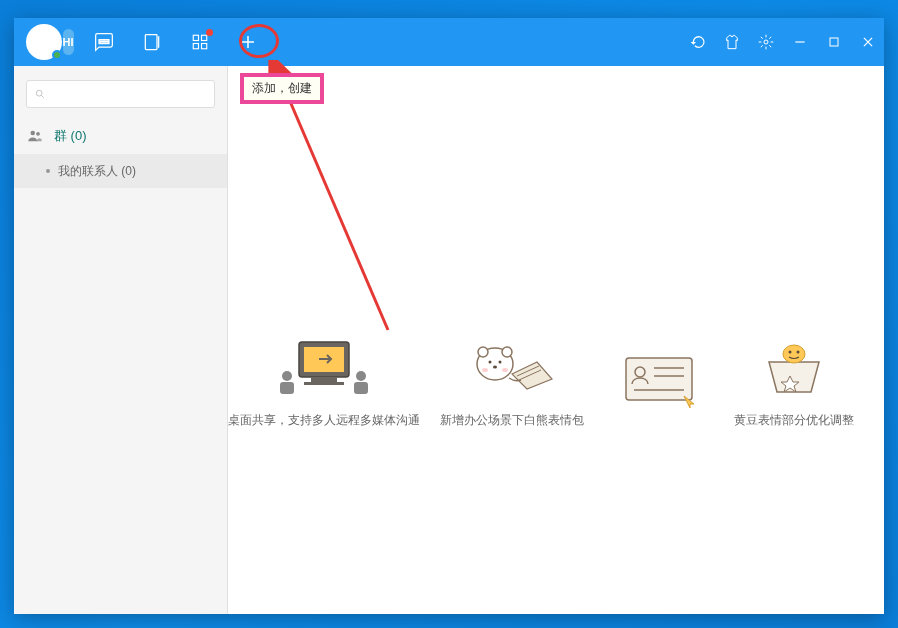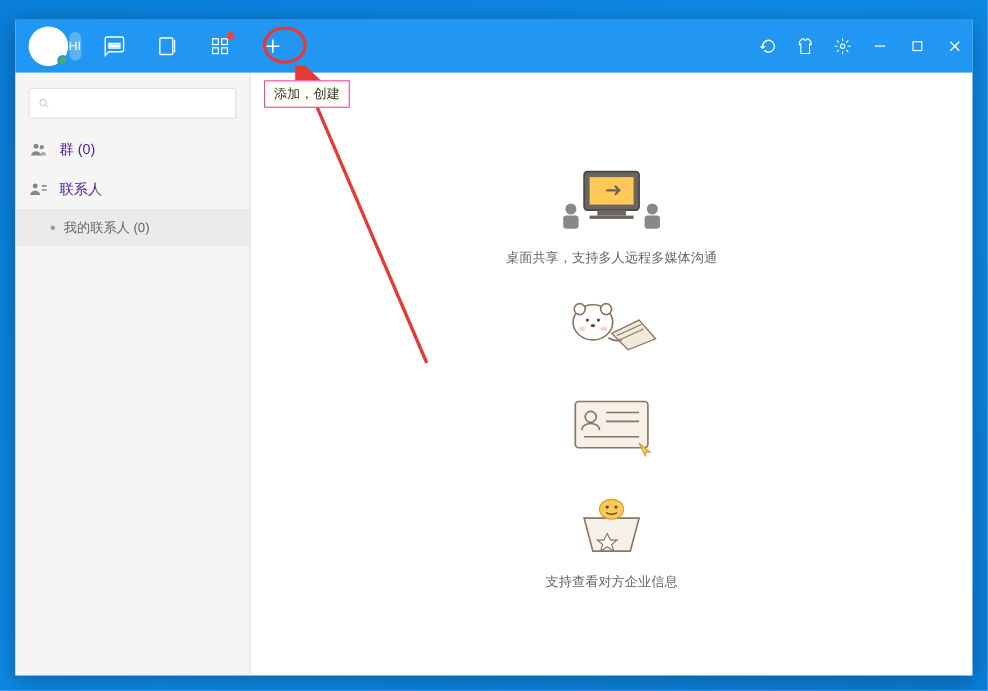--- a/index.html
+++ b/index.html
@@ -43,21 +43,21 @@
     }
     .logo-inner {
       width: 26px;
       height: 26px;
       background: #5bb3f0;
       border-radius: 6px;
       display: flex;
       align-items: center;
       justify-content: center;
       color: #fff;
-      font-weight: normal;
+      font-weight: bold;
       font-size: 11px;
       margin-left: 48px;
     }
     .logo-dot {
       position: absolute;
       bottom: 0;
       right: 0;
       width: 10px;
       height: 10px;
       background: #4caf50;
@@ -98,21 +98,21 @@
       border: 3px solid #e53935;
       border-radius: 50%;
       pointer-events: none;
       z-index: 100;
     }
     .tooltip {
       position: absolute;
       top: 55px;
       left: 226px;
       background: #fffef5;
-      border: 1px solid #ec4899;
+      border: 4px solid #ec4899;
       padding: 3px 8px;
       font-size: 12px;
       color: #333;
       z-index: 101;
       white-space: nowrap;
     }
     .arrow-svg {
       position: absolute;
       top: 42px;
       left: 254px;
@@ -166,21 +166,21 @@
       margin-left: 6px;
       background: transparent;
     }
     .sidebar-item {
       height: 36px;
       display: flex;
       align-items: center;
       padding: 0 12px;
       cursor: pointer;
       font-size: 13px;
-      color: #4c1d95;
+      color: #0f766e;
       gap: 10px;
     }
     .sidebar-item svg { fill: #888; flex-shrink: 0; }
     .sidebar-subitem {
       height: 34px;
       display: flex;
       align-items: center;
       padding: 0 12px 0 32px;
       font-size: 12px;
       color: #666;
@@ -191,21 +191,21 @@
     .bullet {
       width: 4px;
       height: 4px;
       background: #999;
       border-radius: 50%;
     }
     .main-panel {
       flex: 1;
       background: #fff;
       display: flex;
-      flex-direction: column;
+      flex-direction: row;
       align-items: center;
       padding-top: 82px;
       gap: 20px;
       overflow: hidden;
     }
     .feature {
       display: flex;
       flex-direction: column;
       align-items: center;
       gap: 8px;
@@ -305,29 +305,20 @@
         <input class="search-input" type="text" style="">
       </div>
       <div class="sidebar-item">
         <svg width="18" height="18" viewBox="0 0 24 24">
             <circle cx="9" cy="8" r="3"></circle>
             <circle cx="16" cy="9" r="2.5"></circle>
             <path d="M3 19c0-3 3-5 6-5s6 2 6 5"></path>
             <path d="M14 19c0-2 2-4 4-4s3 1 3 4" opacity="0.7"></path>
           </svg>
         <span>群 (0)</span>
-      </div>
-      <div class="sidebar-item">
-        <svg width="18" height="18" viewBox="0 0 24 24">
-            <circle cx="8" cy="8" r="3"></circle>
-            <path d="M2 19c0-3 3-5 6-5s6 2 6 5"></path>
-            <line x1="16" y1="8" x2="22" y2="8" stroke="#888" stroke-width="2"></line>
-            <line x1="16" y1="13" x2="22" y2="13" stroke="#888" stroke-width="2"></line>
-          </svg>
-        <span>联系人</span>
       </div>
       <div class="sidebar-subitem">
         <div class="bullet"></div>
         <span>我的联系人 (0)</span>
       </div>
     </div>
 
     <div class="main-panel">
       <div class="feature">
         <div class="feature-img">
@@ -356,20 +347,21 @@
             <circle cx="43" cy="28" r="1.5" fill="#5a4a3a"></circle>
             <ellipse cx="38" cy="33" rx="2" ry="1.5" fill="#5a4a3a"></ellipse>
             <ellipse cx="28" cy="36" rx="3" ry="2" fill="#ffb0b0" opacity="0.6"></ellipse>
             <ellipse cx="48" cy="36" rx="3" ry="2" fill="#ffb0b0" opacity="0.6"></ellipse>
             <path d="M55 40 L80 28 L95 45 L70 55 Z" fill="#f0e8d8" stroke="#8a7560" stroke-width="1.2"></path>
             <line x1="60" y1="42" x2="82" y2="32" stroke="#8a7560" stroke-width="1"></line>
             <line x1="62" y1="46" x2="84" y2="36" stroke="#8a7560" stroke-width="1"></line>
             <path d="M52 44 Q58 48 64 46" fill="none" stroke="#8a7560" stroke-width="1.5"></path>
           </svg>
         </div>
+        <div class="feature-text">新增办公场景下白熊表情包</div>
       </div>
 
       <div class="feature">
         <div class="feature-img">
           <svg width="110" height="70" viewBox="0 0 110 70">
             <rect x="22" y="12" width="66" height="42" rx="3" fill="#f5f0e8" stroke="#8a7560" stroke-width="1.5"></rect>
             <circle cx="36" cy="26" r="5" fill="none" stroke="#8a7560" stroke-width="1.5"></circle>
             <path d="M28 38 c0-4 4-6 8-6 s8 2 8 6" fill="none" stroke="#8a7560" stroke-width="1.5"></path>
             <line x1="50" y1="22" x2="80" y2="22" stroke="#8a7560" stroke-width="1.5"></line>
             <line x1="50" y1="30" x2="80" y2="30" stroke="#8a7560" stroke-width="1.5"></line>
@@ -383,21 +375,21 @@
         <div class="feature-img">
           <svg width="110" height="70" viewBox="0 0 110 70">
             <path d="M30 28 L80 28 L72 58 L38 58 Z" fill="#f5f0e8" stroke="#8a7560" stroke-width="1.5"></path>
             <path d="M48 48 l3 -6 l3 6 l6 0 l-5 4 l2 6 l-6 -4 l-6 4 l2 -6 l-5 -4 z" fill="#fff" stroke="#8a7560" stroke-width="1"></path>
             <ellipse cx="55" cy="20" rx="11" ry="9" fill="#ffc857" stroke="#d4a030" stroke-width="1"></ellipse>
             <circle cx="51" cy="18" r="1.5" fill="#5a4a3a"></circle>
             <circle cx="59" cy="18" r="1.5" fill="#5a4a3a"></circle>
             <path d="M50 23 Q55 26 60 23" fill="none" stroke="#5a4a3a" stroke-width="1.2"></path>
           </svg>
         </div>
-        <div class="feature-text">支持查看对方企业信息</div>
+        <div class="feature-text">黄豆表情部分优化调整</div>
       </div>
     </div>
   </div>
 
   <div class="red-circle"></div>
   <div class="tooltip">添加，创建</div>
   <svg class="arrow-svg" viewBox="0 0 140 280">
     <defs>
       <marker id="arrowhead" markerWidth="12" markerHeight="10" refX="2" refY="5" orient="auto">
         <polygon points="0 0, 12 5, 0 10" fill="#e53935"></polygon>

